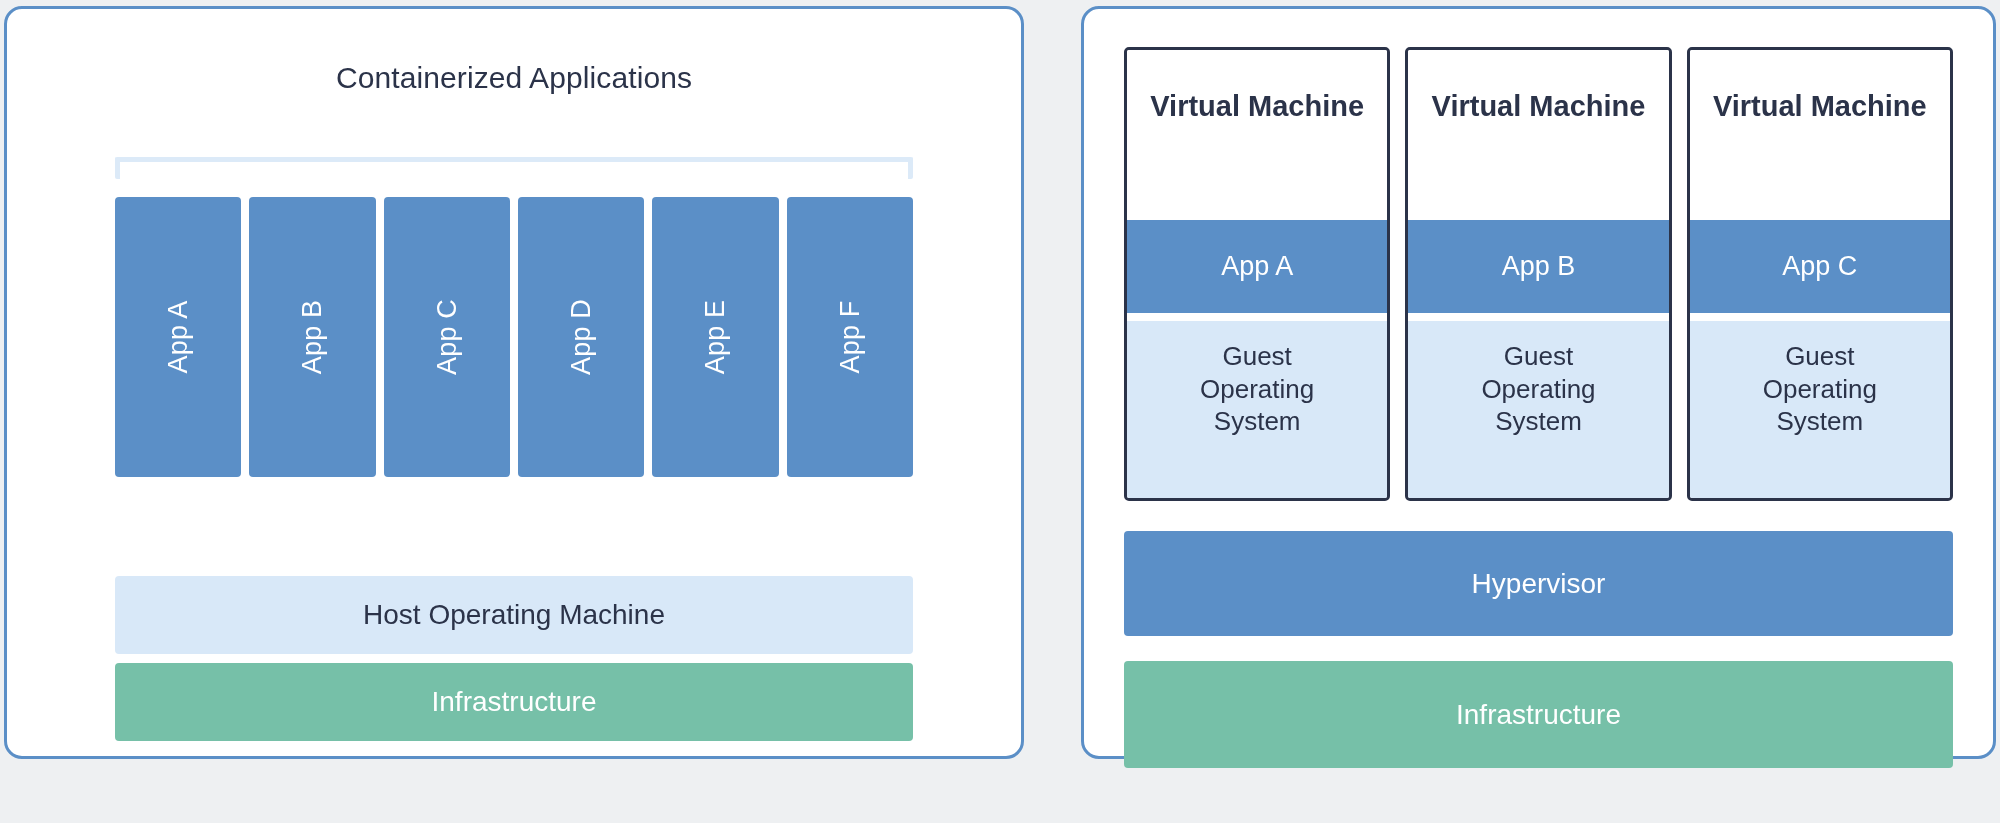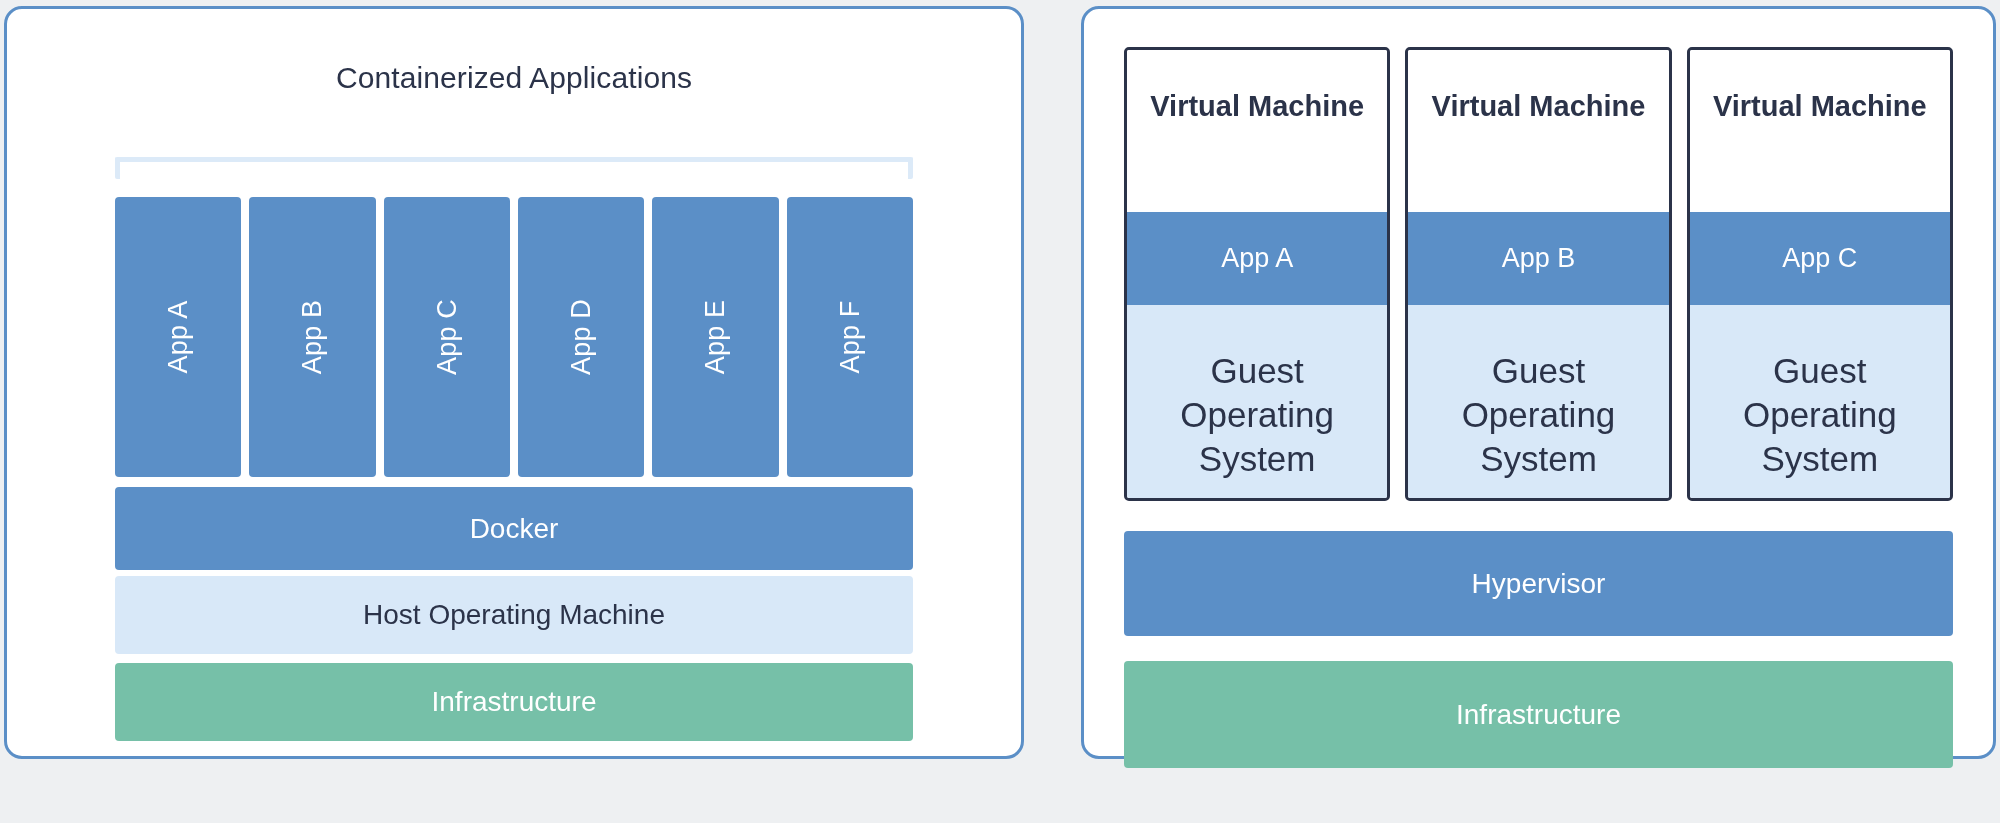--- a/index.html
+++ b/index.html
@@ -142,20 +142,21 @@
     gap: 15px;
   }
   .vm-box {
     flex: 1;
     border: 3px solid #2b3349;
     border-radius: 5px;
     background: #ffffff;
     display: flex;
     flex-direction: column;
     overflow: hidden;
+    gap: 8px;
   }
   .vm-title {
     height: 162px;
     display: flex;
     align-items: flex-start;
     justify-content: center;
     padding-top: 40px;
     font-size: 29px;
     font-weight: bold;
     color: #2b3349;
@@ -171,22 +172,22 @@
     justify-content: center;
     font-size: 27px;
   }
   .vm-guest {
     flex: 1;
     background: #d8e8f8;
     color: #2b3349;
     display: flex;
     align-items: flex-start;
     justify-content: center;
-    padding-top: 44px;
-    font-size: 35px;
+    padding-top: 19px;
+    font-size: 26px;
     line-height: 1.25;
     text-align: center;
   }
 
   .bar-hypervisor {
     top: 522px;
     height: 105px;
     background: #5b8fc7;
     color: #ffffff;
   }
@@ -223,21 +224,20 @@
           <span class="vlabel">App D</span>
         </div>
         <div class="app-col">
           <span class="vlabel">App E</span>
         </div>
         <div class="app-col">
           <span class="vlabel">App F</span>
         </div>
       </div>
 
-      <div class="bar bar-docker">Docker</div>
 
       <div class="bar bar-hostos">Host Operating Machine</div>
 
       <div class="bar bar-infra-left">Infrastructure</div>
 
     </div>
   </div>
 
   <div class="panel panel-right">
     <div class="right-inner">

